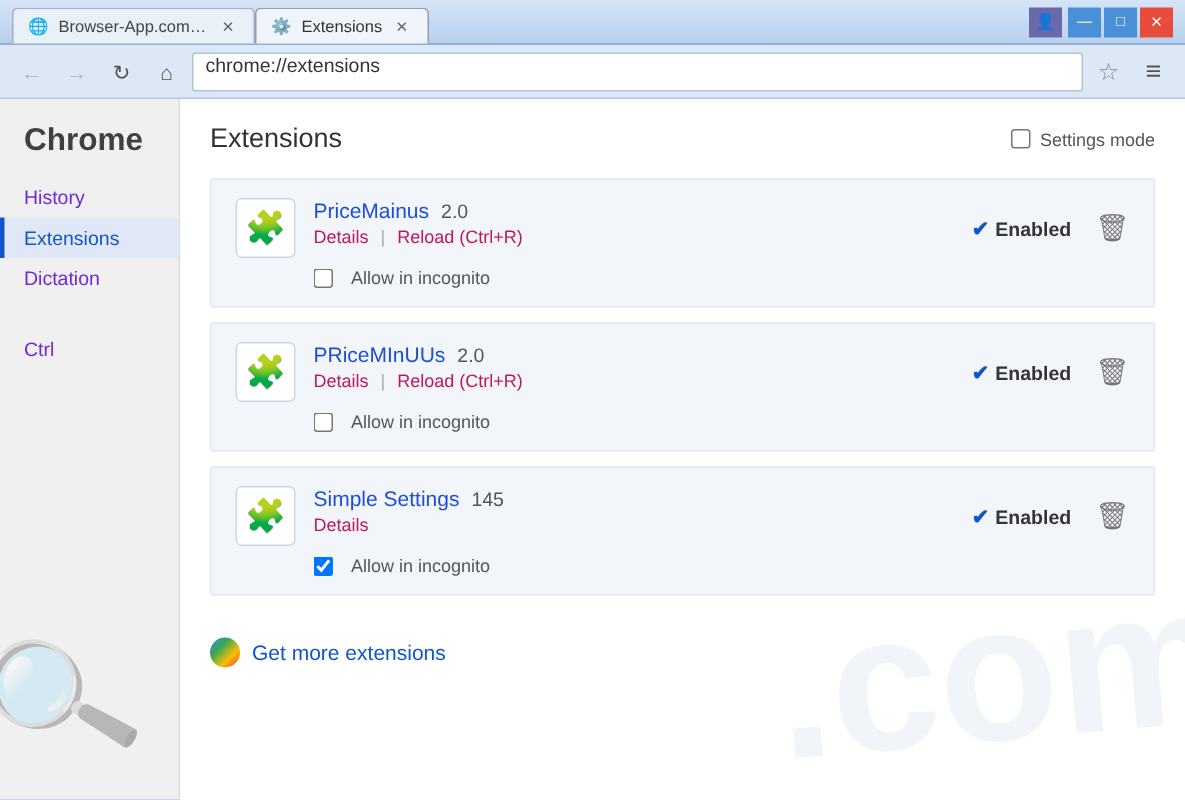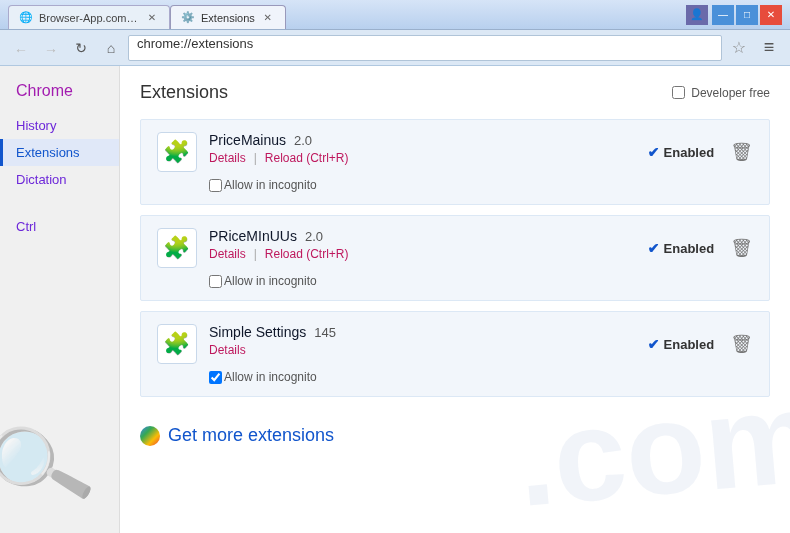--- a/index.html
+++ b/index.html
@@ -119,24 +119,24 @@
 
     
     .sidebar {
       width: 120px;
       background: #f0f0f0;
       border-right: 1px solid #ddd;
       padding: 16px 0;
       position: relative;
     }
     .sidebar-title {
-      font-size: 16px;
-      color: #a21caf;
+      font-size: 21px;
+      color: #404040;
       padding: 0 16px 12px 16px;
-      font-weight: normal;
+      font-weight: bold;
     }
     .sidebar-item {
       padding: 6px 16px;
       cursor: pointer;
       color: #6d28d9;
       font-size: 13px;
     }
     .sidebar-item.active {
       color: #1155cc;
       background: #e0e8f8;
@@ -222,21 +222,21 @@
       width: 40px; height: 40px;
       border: 1px solid #c8d8ea;
       border-radius: 4px;
       background: white;
       display: flex; align-items: center; justify-content: center;
       color: #aac;
       font-size: 22px;
     }
     .ext-info { display: flex; flex-direction: column; gap: 3px; }
     .ext-name-row { display: flex; align-items: center; gap: 8px; }
-    .ext-name { font-size: 14px; color: #0f172a; }
+    .ext-name { font-size: 14px; color: #1d4ed8; }
     .ext-version { font-size: 13px; color: #555; }
     .ext-links { display: flex; gap: 8px; font-size: 12px; }
     .ext-link { color: #be185d; cursor: pointer; text-decoration: none; }
     .ext-link-sep { color: #aaa; }
     .ext-right {
       display: flex;
       align-items: center;
       gap: 16px;
     }
     .enabled-label {
@@ -251,21 +251,21 @@
     .delete-btn {
       color: #777;
       font-size: 18px;
       cursor: pointer;
       background: none;
       border: none;
     }
     .incognito-row {
       display: flex;
       align-items: center;
-      gap: 2px;
+      gap: 12px;
       font-size: 12px;
       color: #555;
       padding-left: 52px;
     }
     .incognito-row input[type=checkbox] { cursor: pointer; }
 
     
     .get-more {
       display: flex;
       align-items: center;
@@ -275,21 +275,21 @@
     }
     .get-more-icon {
       width: 20px; height: 20px;
       border-radius: 50%;
       background: linear-gradient(135deg, #4285f4, #34a853, #fbbc05, #ea4335);
       display: inline-block;
     }
     .get-more-link {
       color: #1155cc;
       text-decoration: none;
-      font-size: 18px;
+      font-size: 14px;
       cursor: pointer;
     }
   </style>
 </head>
 <body>
 
 <div class="title-bar">
   <div class="tab-strip">
     <div class="tab">
       <span class="tab-favicon">🌐</span>
@@ -334,21 +334,21 @@
       <div class="sidebar-item">Ctrl</div>
     </div>
     <div class="sidebar-watermark">🔍</div>
   </div>
 
   <div class="content">
     <div class="content-header">
       <h2 class="content-title">Extensions</h2>
       <div class="dev-mode">
         <input type="checkbox" style="">
-        <span>Developer free</span>
+        <span>Settings mode</span>
       </div>
     </div>
 
     <div class="extension-list">
 
       <div class="extension-item">
         <div class="ext-top-row">
           <div class="ext-left">
             <div class="ext-icon">🧩</div>
             <div class="ext-info">

